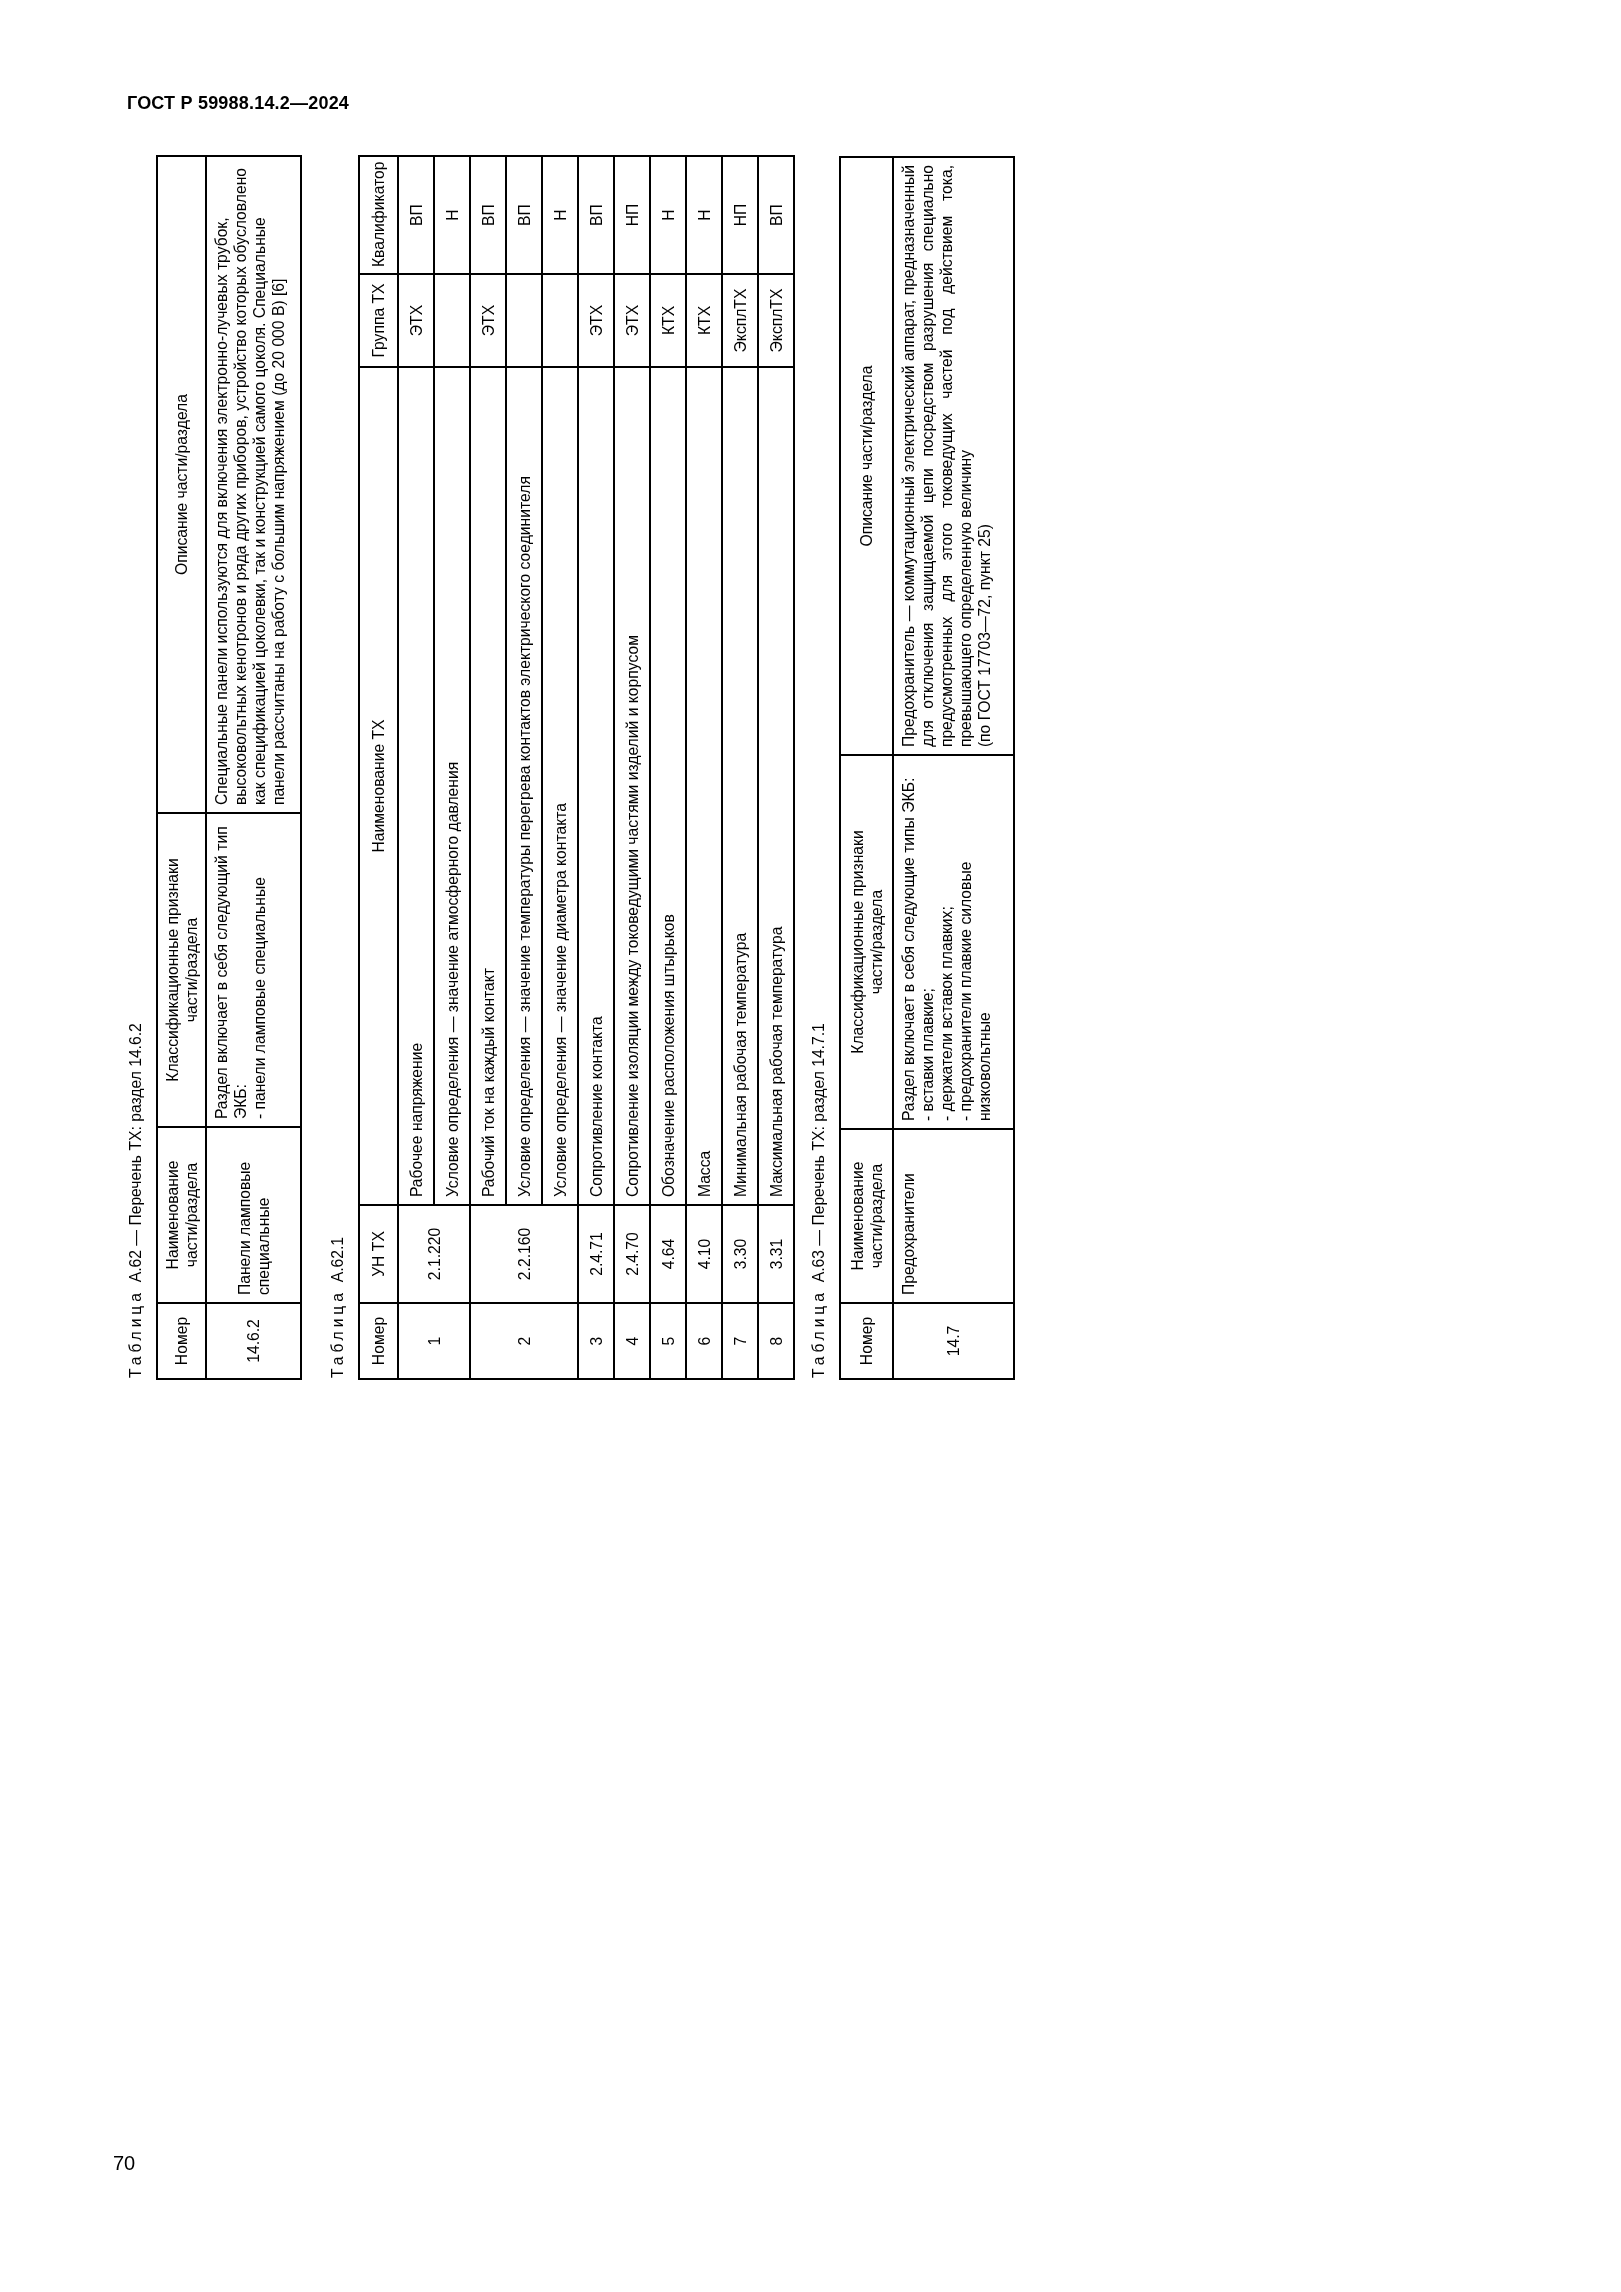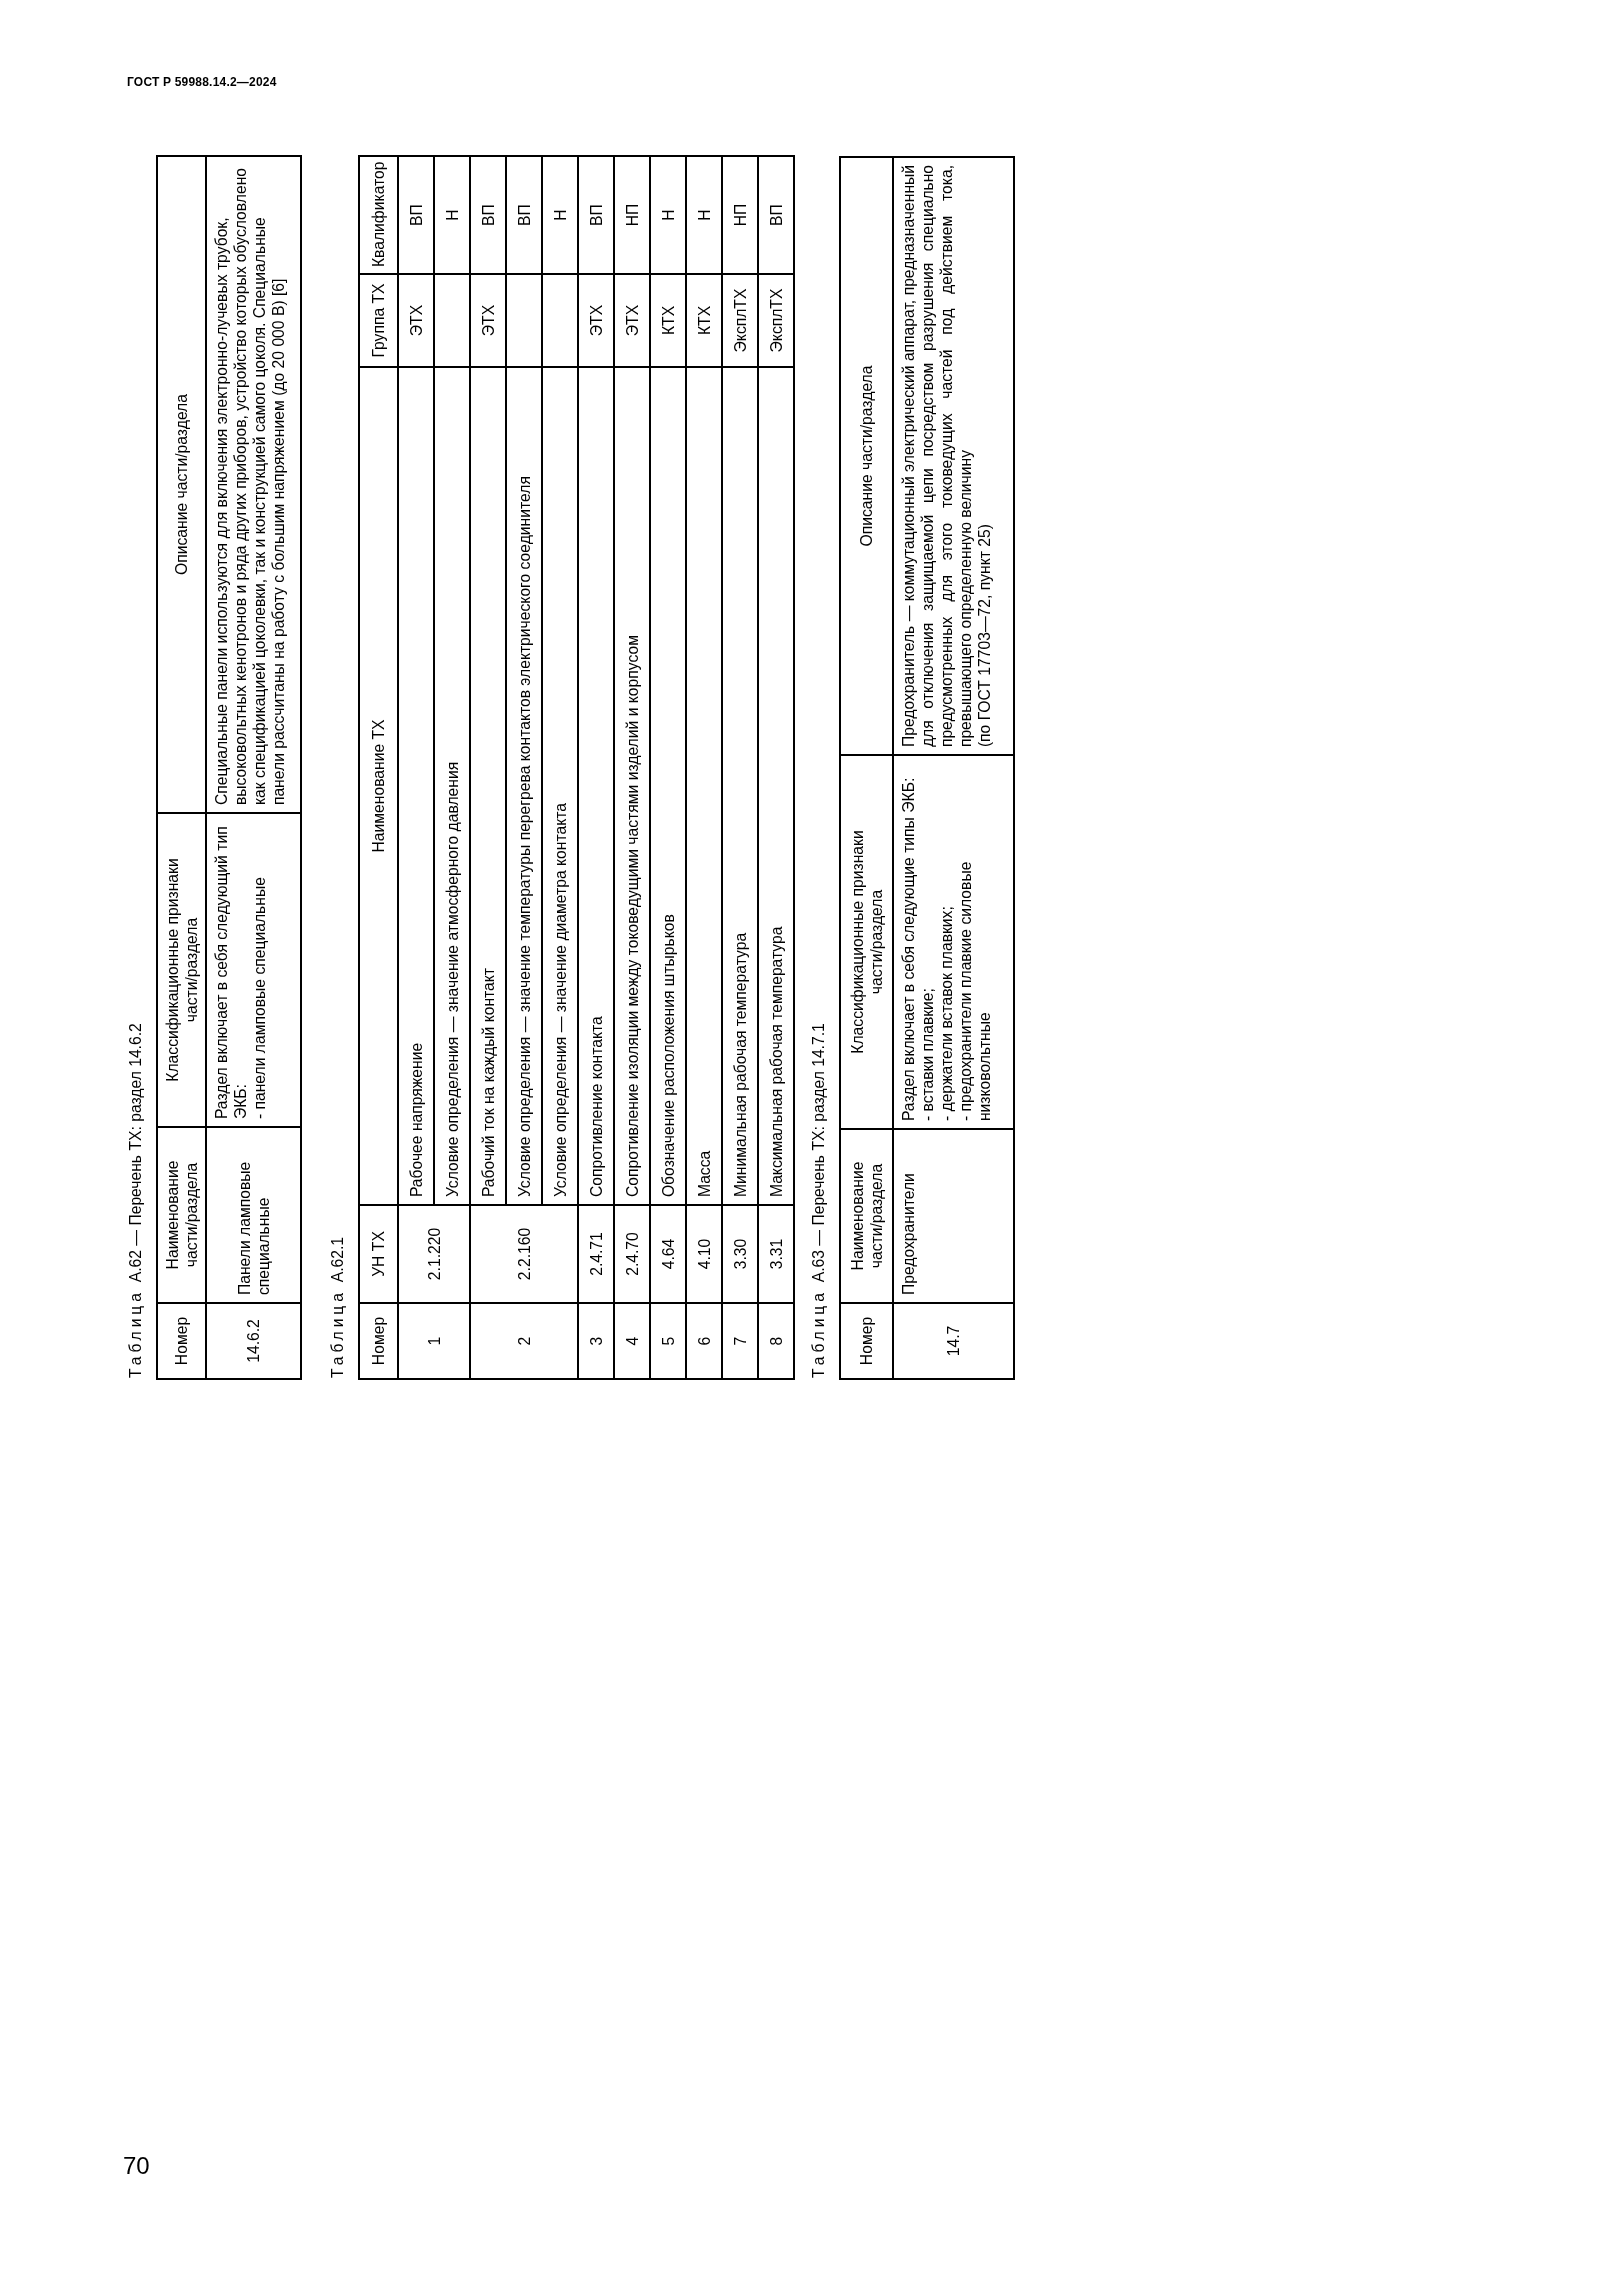--- a/index.html
+++ b/index.html
@@ -9,30 +9,30 @@
     height: 2293px;
     background: #ffffff;
     font-family: "Liberation Sans", sans-serif;
     color: #000;
     overflow: hidden;
     margin: 0 auto;
   }
   .doc-header {
     position: absolute;
     left: 127px;
-    top: 75px;
-    font-size: 12px;
+    top: 93px;
+    font-size: 18px;
     font-weight: bold;
     letter-spacing: 0.2px;
   }
   .page-num {
     position: absolute;
-    left: 123px;
+    left: 113px;
     top: 2152px;
-    font-size: 24px;
+    font-size: 20px;
   }
   
   .rot {
     position: absolute;
     width: 1223px;
     transform-origin: 0 0;
     transform: translate(0, 1223px) rotate(-90deg);
   }
   #blk-a62  { left: 127px; top: 157px; }
   #blk-a621 { left: 329px; top: 157px; }

